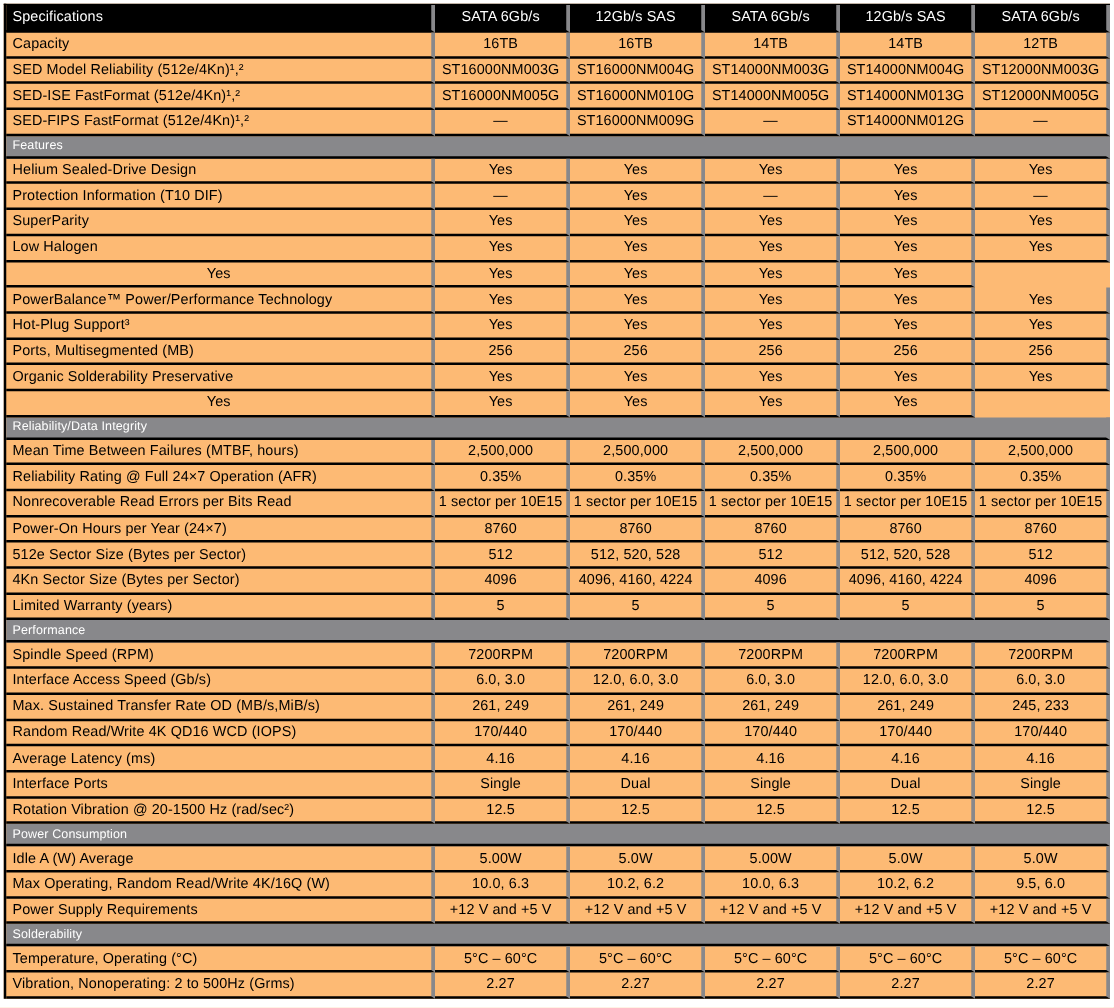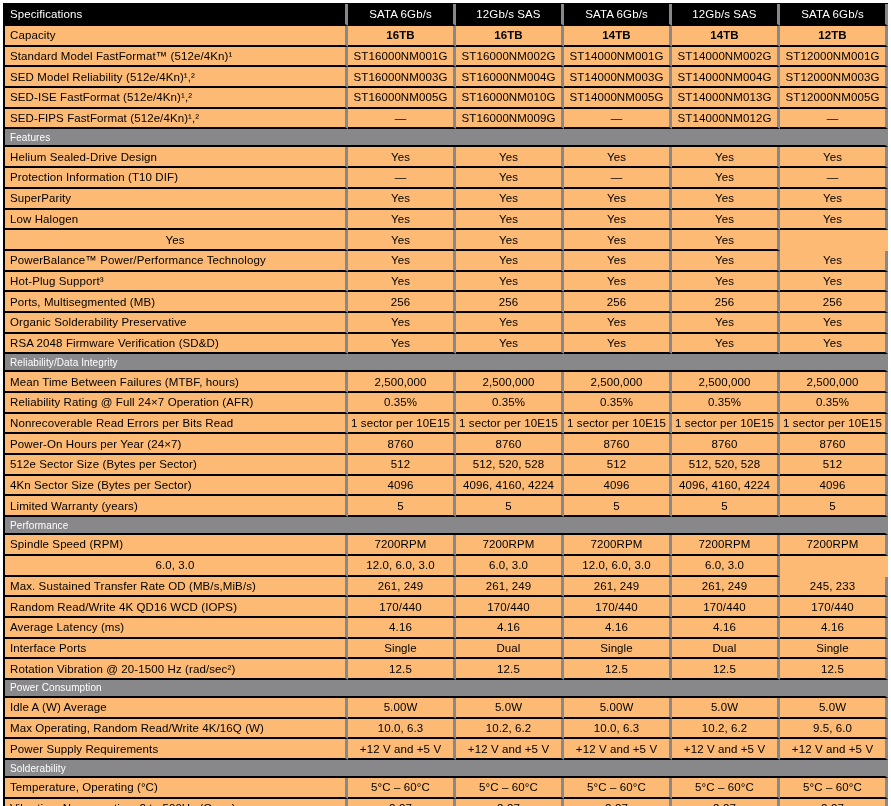--- a/index.html
+++ b/index.html
@@ -47,21 +47,21 @@
   }
   .cell.label {
     justify-content: flex-start;
     padding-left: 5px;
   }
   .header-row .cell {
     background: #000000;
     color: #ffffff;
     border-bottom: 2px solid #000000;
   }
-  .row.bold .cell:not(.label) { font-weight: bold; }
+  .row.bold .cell:not(.label) { font-weight: normal; }
   .section-bar {
     height: 18px;
     box-sizing: border-box;
     background: #88888b;
     color: #ffffff;
     font-size: 10px;
     display: flex;
     align-items: center;
     padding-left: 5px;
     border-bottom: 2px solid #000000;
@@ -84,28 +84,20 @@
       </div>
       <div class="row bold">
         <div class="cell label">Capacity</div>
         <div class="cell">16TB</div>
         <div class="cell">16TB</div>
         <div class="cell">14TB</div>
         <div class="cell">14TB</div>
         <div class="cell">12TB</div>
       </div>
       <div class="row">
-        <div class="cell label">Standard Model FastFormat™ (512e/4Kn)¹</div>
-        <div class="cell">ST16000NM001G</div>
-        <div class="cell">ST16000NM002G</div>
-        <div class="cell">ST14000NM001G</div>
-        <div class="cell">ST14000NM002G</div>
-        <div class="cell">ST12000NM001G</div>
-      </div>
-      <div class="row">
         <div class="cell label">SED Model Reliability (512e/4Kn)¹,²</div>
         <div class="cell">ST16000NM003G</div>
         <div class="cell">ST16000NM004G</div>
         <div class="cell">ST14000NM003G</div>
         <div class="cell">ST14000NM004G</div>
         <div class="cell">ST12000NM003G</div>
       </div>
       <div class="row">
         <div class="cell label">SED-ISE FastFormat (512e/4Kn)¹,²</div>
         <div class="cell">ST16000NM005G</div>
@@ -188,21 +180,20 @@
       </div>
       <div class="row">
         <div class="cell label">Organic Solderability Preservative</div>
         <div class="cell">Yes</div>
         <div class="cell">Yes</div>
         <div class="cell">Yes</div>
         <div class="cell">Yes</div>
         <div class="cell">Yes</div>
       </div>
       <div class="row">
-        <div class="cell label">RSA 2048 Firmware Verification (SD&amp;D)</div>
         <div class="cell">Yes</div>
         <div class="cell">Yes</div>
         <div class="cell">Yes</div>
         <div class="cell">Yes</div>
         <div class="cell">Yes</div>
       </div>
       <div class="section-bar">Reliability/Data Integrity</div>
       <div class="row">
         <div class="cell label">Mean Time Between Failures (MTBF, hours)</div>
         <div class="cell">2,500,000</div>
@@ -262,20 +253,21 @@
       <div class="section-bar">Performance</div>
       <div class="row">
         <div class="cell label">Spindle Speed (RPM)</div>
         <div class="cell">7200RPM</div>
         <div class="cell">7200RPM</div>
         <div class="cell">7200RPM</div>
         <div class="cell">7200RPM</div>
         <div class="cell">7200RPM</div>
       </div>
       <div class="row">
+        <div class="cell label">Interface Access Speed (Gb/s)</div>
         <div class="cell">6.0, 3.0</div>
         <div class="cell">12.0, 6.0, 3.0</div>
         <div class="cell">6.0, 3.0</div>
         <div class="cell">12.0, 6.0, 3.0</div>
         <div class="cell">6.0, 3.0</div>
       </div>
       <div class="row">
         <div class="cell label">Max. Sustained Transfer Rate OD (MB/s,MiB/s)</div>
         <div class="cell">261, 249</div>
         <div class="cell">261, 249</div>

